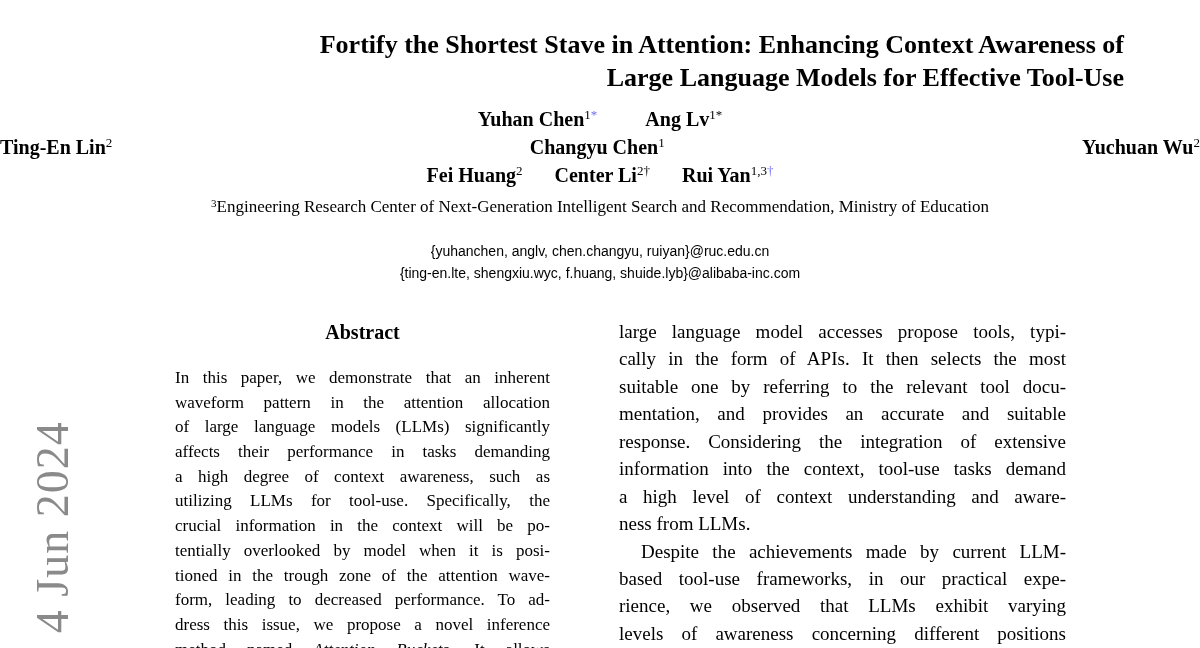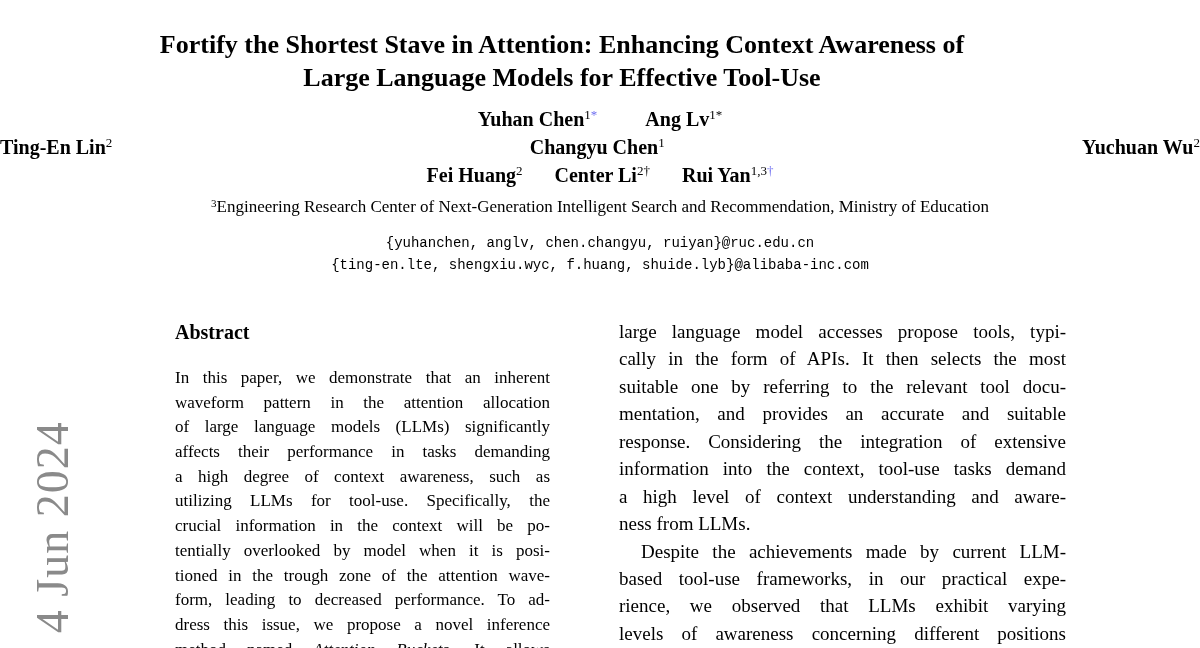--- a/index.html
+++ b/index.html
@@ -30,21 +30,21 @@
     color: var(--stamp);
     white-space: nowrap;
     font-family: "Liberation Serif", serif;
   }
   
   .title {
     position: absolute;
     top: 28px;
     left: 0;
     width: 1124px;
-    text-align: center;
+    text-align: right;
     font-weight: 700;
     font-size: 26px;
     line-height: 33px;
   }
   
   .authors {
     position: absolute;
     top: 107px;
     left: 0;
     width: 1200px;
@@ -77,36 +77,37 @@
     text-align: center;
     font-size: 17px;
     line-height: 22px;
   }
   .affil-line { height: 22px; }
   .affil-seg + .affil-seg { margin-left: 16px; }
   .fsup { font-size: 11px; vertical-align: 5px; }
   
   .emails {
     position: absolute;
-    top: 232px;
+    top: 240px;
     left: 0;
     width: 1200px;
     text-align: center;
-    font-family: Liberation Mono, monospace;
+    font-family: Liberation Sans, sans-serif;
     font-size: 14px;
     line-height: 22px;
   }
   
   .abstract-col {
     position: absolute;
     left: 175px;
     top: 322px;
     width: 375px;
   }
   .abstract-heading {
+    text-align: center;
     font-weight: 700;
     font-size: 20px;
     line-height: 20px;
     margin-bottom: 24px;
   }
   .aline {
     font-size: 17px;
     line-height: 24.7px;
     height: 24.7px;
     white-space: nowrap;

